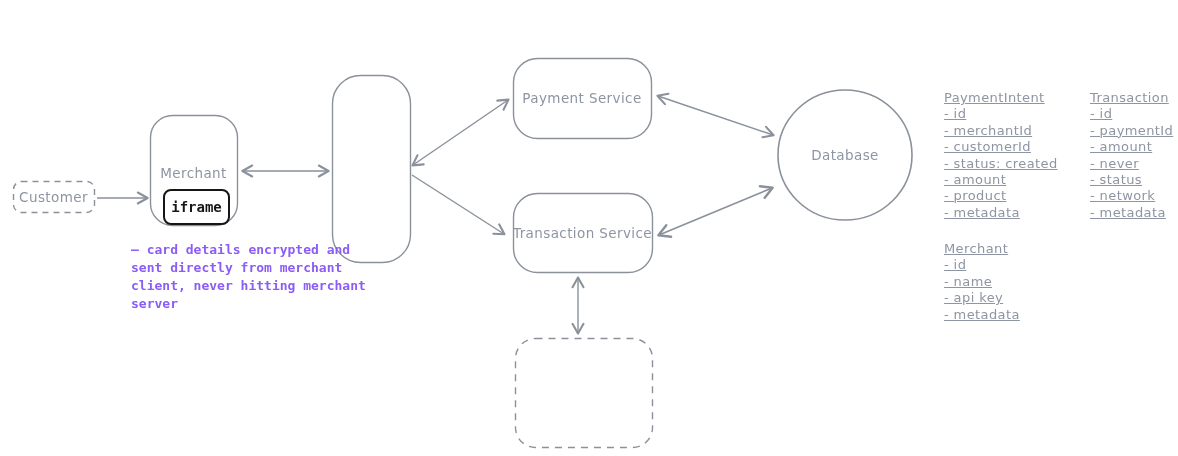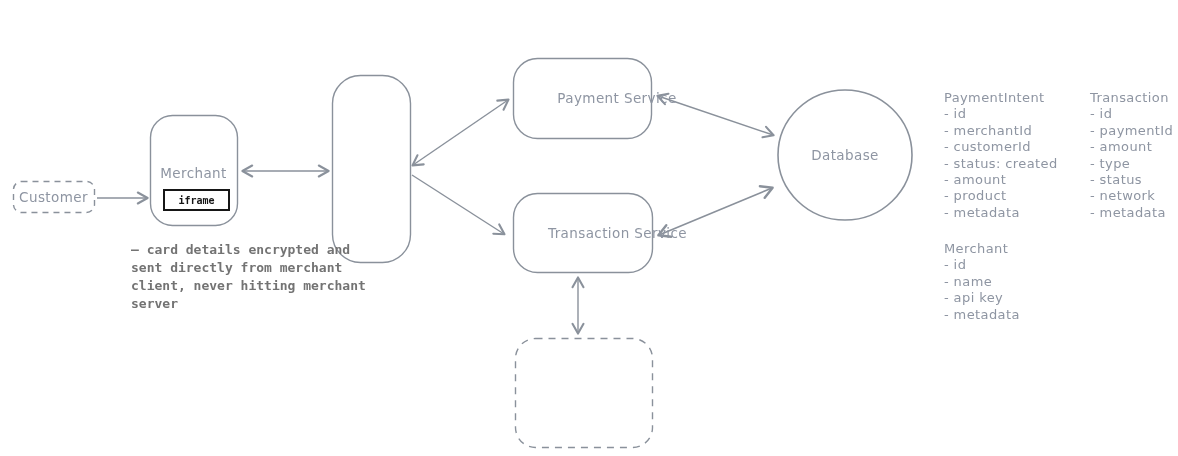--- a/index.html
+++ b/index.html
@@ -2,30 +2,30 @@
 <html><head>
 <meta charset="utf-8">
 <style>
   html,body{margin:0;padding:0;background:#ffffff;}
   #canvas{position:relative;width:1178px;height:456px;background:#ffffff;overflow:hidden;
           font-family:"DejaVu Sans",sans-serif;}
   #shapes{position:absolute;left:0;top:0;}
   .lbl{position:absolute;display:flex;align-items:center;justify-content:center;
        color:#8e95a2;font-size:13.5px;letter-spacing:.4px;text-align:center;
        white-space:pre-line;pointer-events:none;}
-  .nowrap{white-space:nowrap;margin-left:35px;}
-  .iframe-box{position:absolute;left:163px;top:189px;width:67px;height:22px;
-       box-sizing:border-box;border:2.6px solid #161616;border-radius:0;background:#fff;
+  .nowrap{white-space:nowrap;}
+  .iframe-box{position:absolute;left:163px;top:189px;width:67px;height:36px;
+       box-sizing:border-box;border:2.6px solid #161616;border-radius:8px;background:#fff;
        display:flex;align-items:center;justify-content:center;
-       font-family:"DejaVu Sans Mono",monospace;font-size:10px;font-weight:700;color:#161616;}
+       font-family:"DejaVu Sans Mono",monospace;font-size:14px;font-weight:700;color:#161616;}
   .note{position:absolute;left:131px;top:241px;width:252px;
        font-family:"DejaVu Sans Mono",monospace;font-size:13px;line-height:18px;
-       font-weight:600;color:#737373;white-space:pre-line;}
+       font-weight:600;color:#8b5cf6;white-space:pre-line;}
   .schema{position:absolute;color:#8e95a2;font-size:13px;line-height:16.4px;letter-spacing:.4px;}
-  .schema div{white-space:nowrap;}
+  .schema div{white-space:nowrap;text-decoration:underline;}
   #schema-paymentintent{left:944px;top:90px;}
   #schema-transaction{left:1090px;top:90px;}
   #schema-merchant{left:944px;top:241px;}
 </style>
 </head>
 <body>
 
 <div id="canvas">
 
   <svg id="shapes" width="1178" height="456" viewBox="0 0 1178 456">
@@ -75,21 +75,21 @@
     <div>- amount</div>
     <div>- product</div>
     <div>- metadata</div>
   </div>
 
   <div class="schema" id="schema-transaction">
     <div>Transaction</div>
     <div>- id</div>
     <div>- paymentId</div>
     <div>- amount</div>
-    <div>- type</div>
+    <div>- never</div>
     <div>- status</div>
     <div>- network</div>
     <div>- metadata</div>
   </div>
 
   <div class="schema" id="schema-merchant">
     <div>Merchant</div>
     <div>- id</div>
     <div>- name</div>
     <div>- api key</div>

